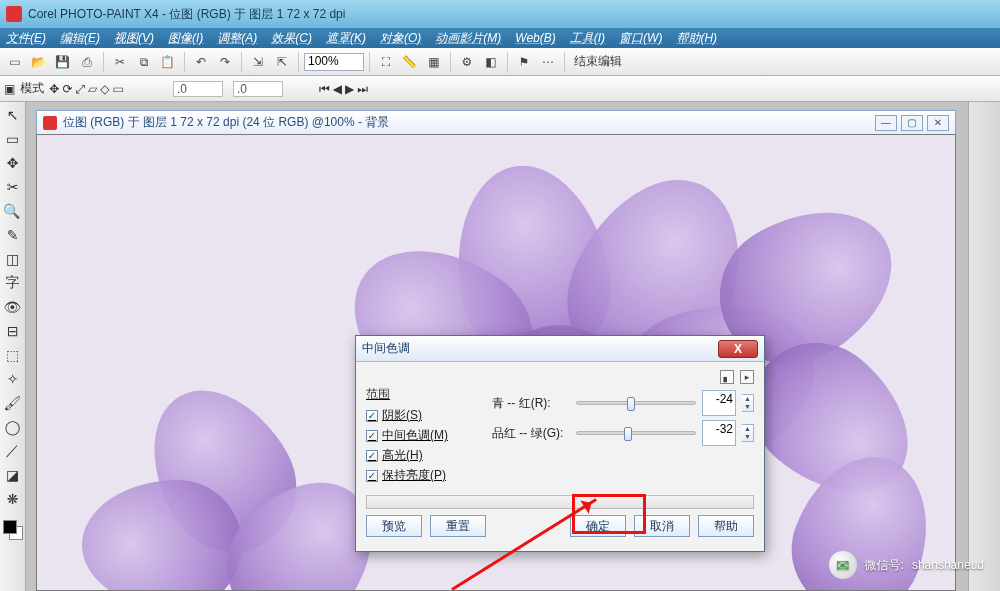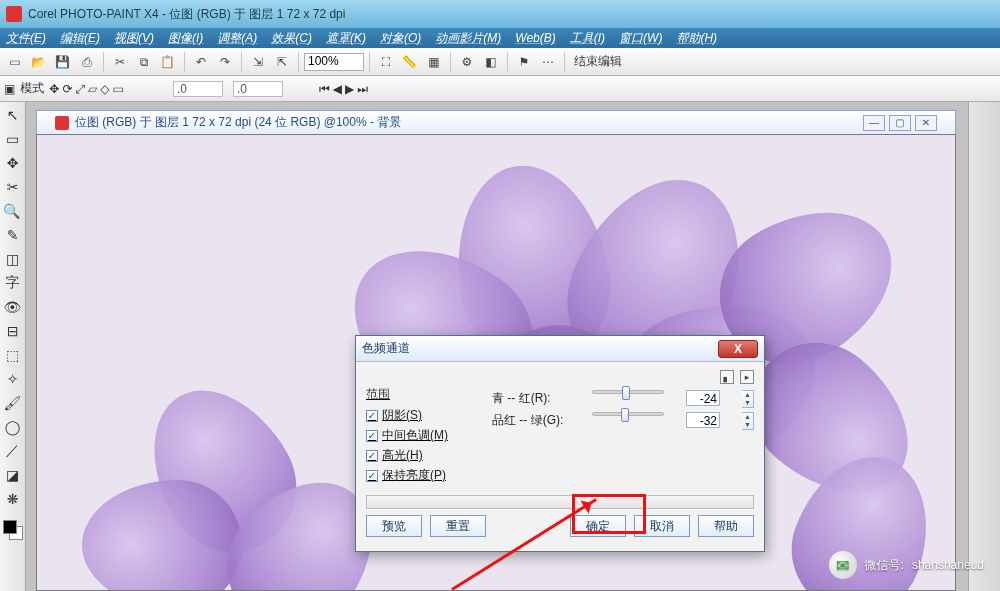--- a/index.html
+++ b/index.html
@@ -14,45 +14,45 @@
 .toolbar .zoom{width:60px;height:18px;border:1px solid #9faec0;background:#fff;padding:0 3px;}
 .opt-bar{height:26px;background:linear-gradient(#fdfdfd,#e7e7e7);border-bottom:1px solid #b0b0b0;display:flex;align-items:center;padding:0 4px;gap:3px;color:#333;}
 .opt-bar .lbl{margin:0 2px;}
 .opt-bar .coord{border:1px solid #bbb;background:#fff;width:50px;height:16px;padding:0 3px;color:#555;}
 .work{position:absolute;top:102px;left:0;right:0;bottom:0;background:#c2c2c2;}
 .left-tools{position:absolute;left:0;top:0;width:26px;bottom:0;background:linear-gradient(90deg,#f4f4f4,#e1e1e1);border-right:1px solid #aaa;display:flex;flex-direction:column;align-items:center;padding-top:2px;gap:2px;}
 .left-tools .tl{width:22px;height:22px;border:1px solid transparent;display:flex;align-items:center;justify-content:center;color:#333;font-size:14px;}
 .left-tools .swatch{margin-top:8px;position:relative;width:20px;height:20px;}
 .swatch .fg{position:absolute;top:0;left:0;width:14px;height:14px;background:#000;border:1px solid #888;}
 .swatch .bg{position:absolute;bottom:0;right:0;width:14px;height:14px;background:#fff;border:1px solid #888;}
-.doc-frame{position:absolute;left:36px;top:8px;right:44px;height:24px;background:linear-gradient(#fff,#e6eefb);border:1px solid #8aa5c9;border-bottom:none;display:flex;align-items:center;padding:0 18px;color:#2a4d7c;}
+.doc-frame{position:absolute;left:36px;top:8px;right:44px;height:24px;background:linear-gradient(#fff,#e6eefb);border:1px solid #8aa5c9;border-bottom:none;display:flex;align-items:center;padding:0 6px;color:#2a4d7c;}
 .doc-frame .dico{width:14px;height:14px;background:#d33;margin-right:6px;border-radius:2px;}
 .doc-frame .wbtns{margin-left:auto;display:flex;gap:4px;}
 .doc-frame .wbtn{width:22px;height:16px;border:1px solid #8aa5c9;background:#eff4fc;display:flex;align-items:center;justify-content:center;font-size:10px;color:#456;}
 .canvas{position:absolute;left:36px;top:32px;right:44px;bottom:0;background:#fff;border:1px solid #7a7a7a;overflow:hidden;}
 .flowers{position:absolute;inset:0;background:#e9e4ef;}
 .petal{position:absolute;border-radius:50% 50% 50% 50%/60% 60% 40% 40%;background:radial-gradient(circle at 50% 30%,#d8c5ec,#ae8cd4 60%,#8a63b8);opacity:.92;}
 .rt-panel{position:absolute;right:0;top:0;width:32px;bottom:0;background:linear-gradient(90deg,#e6e6e6,#d5d5d5);border-left:1px solid #aaa;}
 .dialog{position:absolute;left:355px;top:335px;width:410px;background:#f2f2f2;border:1px solid #5a6f88;box-shadow:2px 4px 12px rgba(0,0,0,.35);}
 .dlg-title{height:26px;background:linear-gradient(#fefefe,#dfe9f6);border-bottom:1px solid #a7bdd9;display:flex;align-items:center;padding:0 6px;color:#1b3d66;}
 .dlg-title .close{margin-left:auto;width:40px;height:18px;background:linear-gradient(#e27a74,#c2362c);border:1px solid #8b2a22;border-radius:3px;color:#fff;display:flex;align-items:center;justify-content:center;font-weight:bold;}
 .dlg-body{padding:8px 10px 6px;}
 .dlg-top{display:flex;justify-content:flex-end;margin-bottom:2px;}
 .dlg-top .arrow{width:14px;height:14px;border:1px solid #888;display:flex;align-items:center;justify-content:center;font-size:9px;color:#444;background:#f8f8f8;}
 .dlg-cols{display:flex;gap:14px;}
 .col-l{flex:0 0 112px;text-decoration:underline;}
 .col-r{flex:1;}
 .grp-title{color:#333;margin-bottom:4px;}
 .chk{display:flex;align-items:center;gap:4px;margin:3px 0;color:#222;}
 .chk .box{width:12px;height:12px;border:1px solid #6b8aad;background:linear-gradient(#fff,#e4eefb);display:flex;align-items:center;justify-content:center;color:#2a5a2a;font-size:10px;line-height:1;}
-.slider-row{display:flex;align-items:flex-start;gap:22px;margin:4px 0;}
+.slider-row{display:flex;align-items:center;gap:6px;margin:4px 0;}
 .slider-row .sl-lbl{width:78px;color:#222;}
 .slider-row .track{flex:1;height:4px;background:#d7d7d7;border:1px solid #b5b5b5;position:relative;border-radius:2px;}
 .slider-row .thumb{position:absolute;top:-5px;width:8px;height:14px;background:linear-gradient(#fdfdfd,#d6e3f3);border:1px solid #6c8bb0;border-radius:2px;}
-.slider-row .val{width:34px;height:16px;border:1px solid #9db4cf;background:#fff;text-align:right;padding:1px 2px;}
+.slider-row .val{width:34px;height:26px;border:1px solid #9db4cf;background:#fff;text-align:right;padding:1px 2px;}
 .slider-row .spin{width:12px;height:18px;border:1px solid #9db4cf;border-left:none;background:linear-gradient(#fff,#e2ebf6);display:flex;flex-direction:column;}
 .slider-row .spin div{flex:1;font-size:7px;text-align:center;color:#456;}
 .dlg-scroll{height:14px;margin:8px 0 6px;border:1px solid #bcbcbc;background:linear-gradient(#f4f4f4,#e4e4e4);position:relative;}
 .dlg-btns{display:flex;gap:8px;padding:0 0 8px;}
 .dlg-btns .spacer{flex:1;}
 .btn{min-width:56px;height:22px;background:linear-gradient(#fefefe,#e2ecf8);border:1px solid #7c9cc0;color:#15355c;display:flex;align-items:center;justify-content:center;padding:0 10px;}
 .hl{position:absolute;border:3px solid #e11;}
 .arrow-ann{position:absolute;width:170px;height:3px;background:#e11;transform-origin:left center;}
 .arrow-ann::after{content:"";position:absolute;right:-2px;top:-6px;border:8px solid transparent;border-left-color:#e11;}
 .wm{position:absolute;right:16px;bottom:12px;display:flex;align-items:center;gap:8px;color:#fff;font-size:18px;text-shadow:0 1px 2px rgba(0,0,0,.6);}
@@ -184,21 +184,21 @@
       <div class="petal" style="left:730px;top:200px;width:130px;height:170px;transform:rotate(130deg);"></div>
       <div class="petal" style="left:760px;top:320px;width:130px;height:160px;transform:rotate(20deg);"></div>
     </div>
   </div>
 
   <div class="rt-panel"></div>
 </div>
 
 <div class="dialog">
   <div class="dlg-title">
-    <span>色频通道</span>
+    <span>中间色调</span>
     <div class="close">X</div>
   </div>
   <div class="dlg-body">
     <div class="dlg-top">
       <div class="arrow">▖</div>
       <div style="width:6px"></div>
       <div class="arrow">▸</div>
     </div>
     <div class="dlg-cols">
       <div class="col-l">

